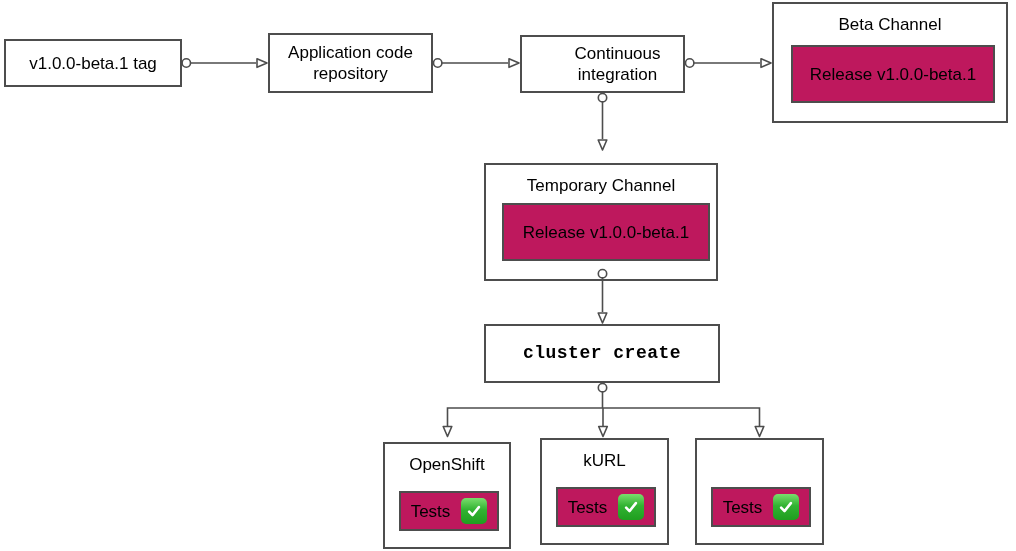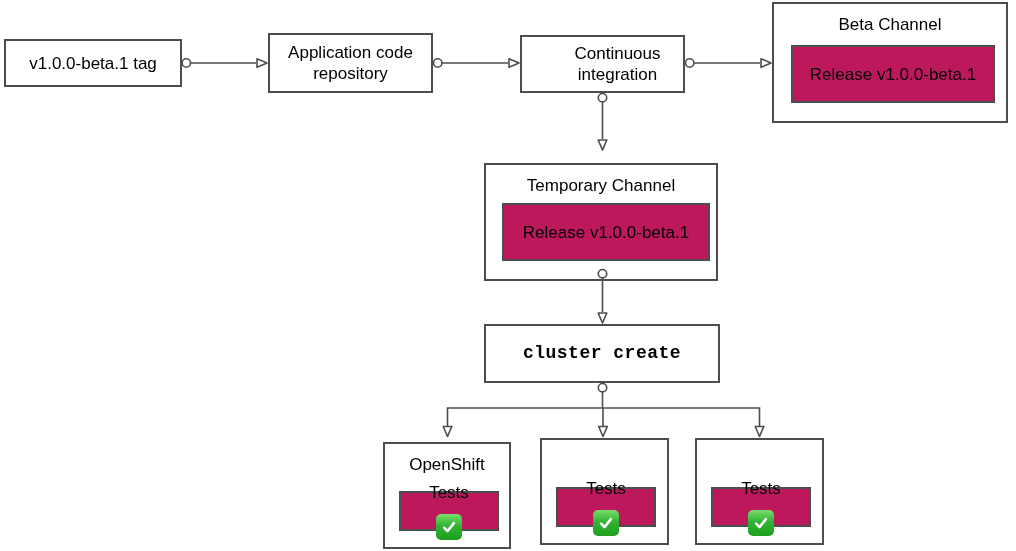--- a/index.html
+++ b/index.html
@@ -58,21 +58,21 @@
   .n-repo       { left: 268px; top: 33px;  width: 165px; height: 60px; }
   .n-ci         { left: 520px; top: 35px;  width: 165px; height: 58px; padding-left: 36px; }
   .n-beta       { left: 772px; top: 2px;   width: 236px; height: 121px; }
   .n-beta .inner-box { left: 17px; top: 41px; width: 204px; height: 58px; }
   .n-temp       { left: 484px; top: 151px; width: 234px; height: 118px; margin-top: 12px; }
   .n-temp .inner-box { left: 16px; top: 38px; width: 208px; height: 58px; }
   .n-cluster    { left: 484px; top: 324px; width: 236px; height: 59px; }
   .n-openshift  { left: 383px; top: 442px; width: 128px; height: 107px; }
   .n-kurl       { left: 540px; top: 438px; width: 129px; height: 107px; }
   .n-eks        { left: 695px; top: 438px; width: 129px; height: 107px; }
-  .tests-box    { left: 14px; top: 47px; width: 100px; height: 40px; gap: 11px; flex-direction: column; }
+  .tests-box    { left: 14px; top: 47px; width: 100px; height: 40px; gap: 11px; }
   .check-icon {
     display: inline-flex;
     align-items: center;
     justify-content: center;
     width: 26px;
     height: 26px;
     border-radius: 5px;
     background: linear-gradient(180deg, #7ade6d 0%, #32b332 45%, #1f9e1f 100%);
     flex: 0 0 auto;
   }
@@ -130,20 +130,21 @@
       <span>Tests</span>
       <span class="check-icon">
         <svg width="18" height="18" viewBox="0 0 24 24">
             <path d="M5.5 12.8 L10 17.5 L18.5 6.8" fill="none" stroke="#ffffff" stroke-width="3.4" stroke-linecap="round" stroke-linejoin="round"></path>
           </svg>
       </span>
     </div>
   </div>
 
   <div class="node container-node n-kurl">
+    <div class="node-title">kURL</div>
     <div class="inner-box tests-box">
       <span>Tests</span>
       <span class="check-icon">
         <svg width="18" height="18" viewBox="0 0 24 24">
             <path d="M5.5 12.8 L10 17.5 L18.5 6.8" fill="none" stroke="#ffffff" stroke-width="3.4" stroke-linecap="round" stroke-linejoin="round"></path>
           </svg>
       </span>
     </div>
   </div>
 

